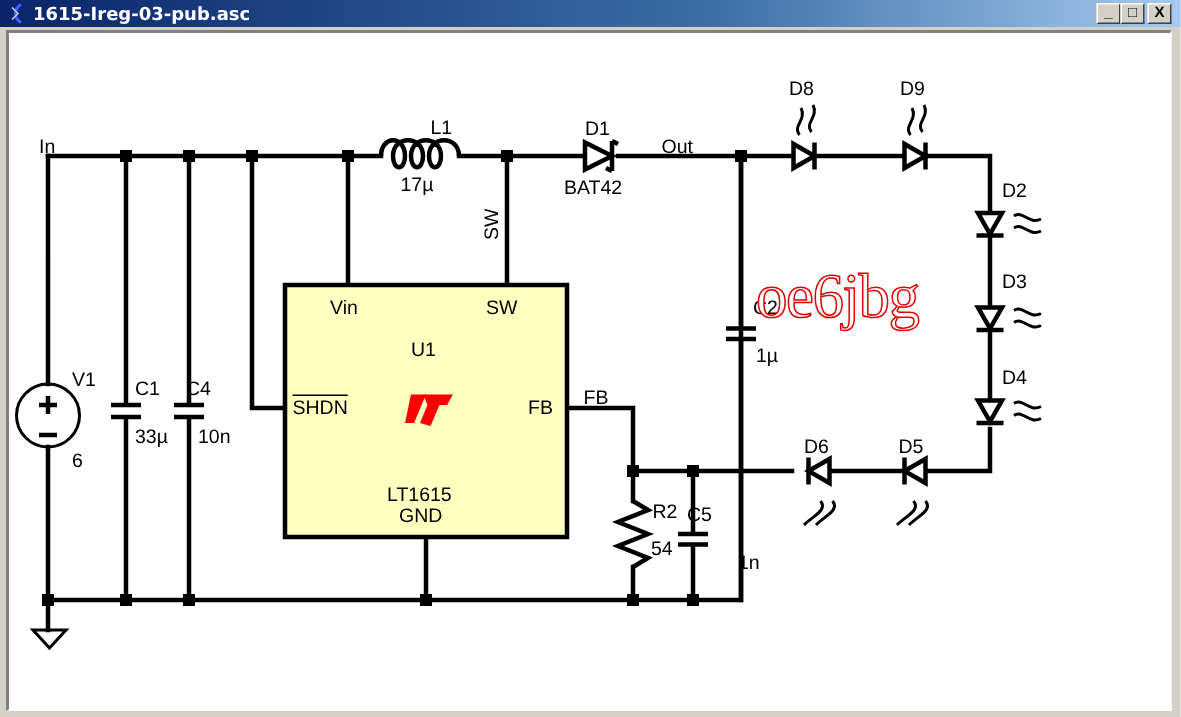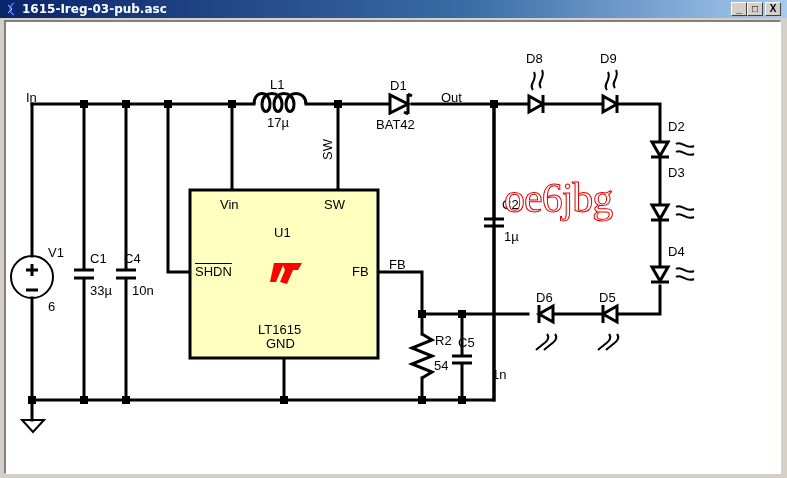--- a/index.html
+++ b/index.html
@@ -161,21 +161,21 @@
     </g>
   </svg>
 
   <span class="lbl" style="left:20px;top:69px">In</span>
   <span class="lbl" style="left:42px;top:224px">V1</span>
   <span class="lbl" style="left:42px;top:278px">6</span>
   <span class="lbl" style="left:84px;top:230px">C1</span>
   <span class="lbl" style="left:84px;top:262px">33µ</span>
   <span class="lbl" style="left:118px;top:230px">C4</span>
   <span class="lbl" style="left:126px;top:262px">10n</span>
-  <span class="lbl" style="left:264px;top:56px">L1</span>
+  <span class="lbl" style="left:281px;top:56px">L1</span>
   <span class="lbl" style="left:261px;top:94px">17µ</span>
   <span class="lbl" style="left:384px;top:57px">D1</span>
   <span class="lbl" style="left:370px;top:96px">BAT42</span>
   <span class="lbl" style="left:435px;top:69px">Out</span>
   <span class="lbl sw-rot" style="left:315px;top:138px">SW</span>
 
   <span class="lbl" style="left:214px;top:176px">Vin</span>
   <span class="lbl" style="left:318px;top:176px">SW</span>
   <span class="lbl" style="left:268px;top:204px">U1</span>
   <span class="lbl" style="left:189px;top:243px;text-decoration:overline">SHDN</span>
@@ -187,19 +187,19 @@
   <span class="lbl" style="left:429px;top:312px">R2</span>
   <span class="lbl" style="left:428px;top:337px">54</span>
   <span class="lbl" style="left:452px;top:314px">C5</span>
   <span class="lbl" style="left:486px;top:346px">1n</span>
   <span class="lbl" style="left:496px;top:176px">C2</span>
   <span class="lbl" style="left:498px;top:208px">1µ</span>
 
   <span class="lbl" style="left:520px;top:30px">D8</span>
   <span class="lbl" style="left:594px;top:30px">D9</span>
   <span class="lbl" style="left:662px;top:98px">D2</span>
-  <span class="lbl" style="left:662px;top:144px">D3</span>
+  <span class="lbl" style="left:662px;top:159px">D3</span>
   <span class="lbl" style="left:662px;top:223px">D4</span>
   <span class="lbl" style="left:593px;top:269px">D5</span>
   <span class="lbl" style="left:530px;top:269px">D6</span>
 
   <span class="wm">oe6jbg</span>
 </div>
 
 </body></html>

